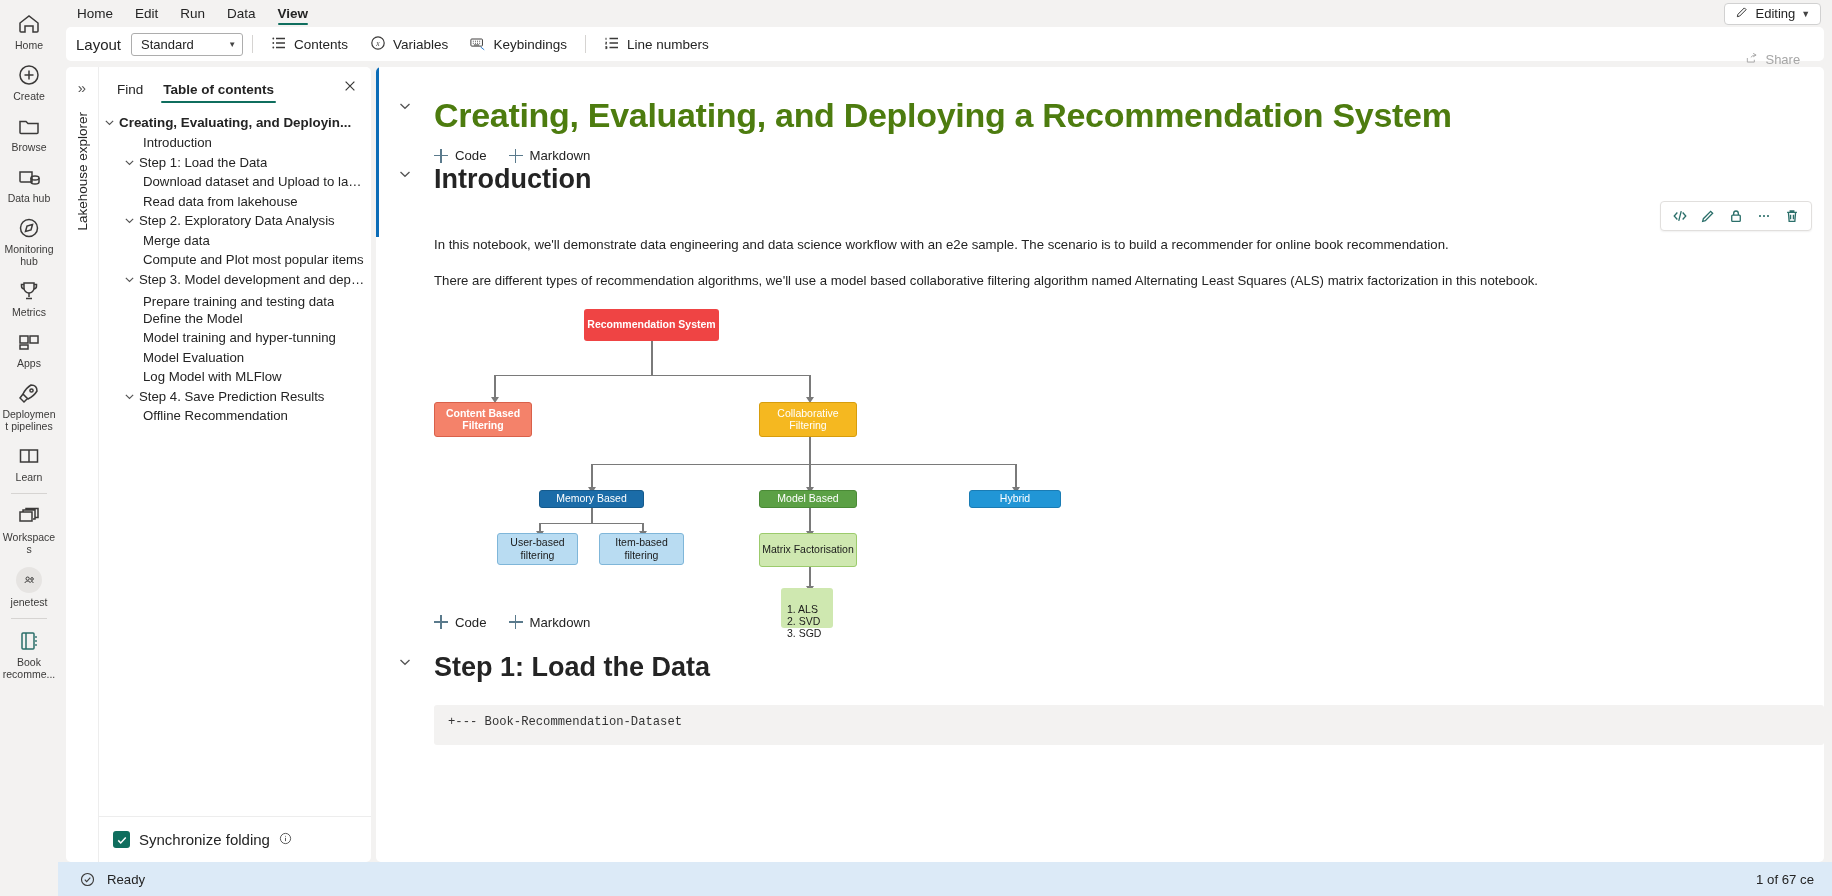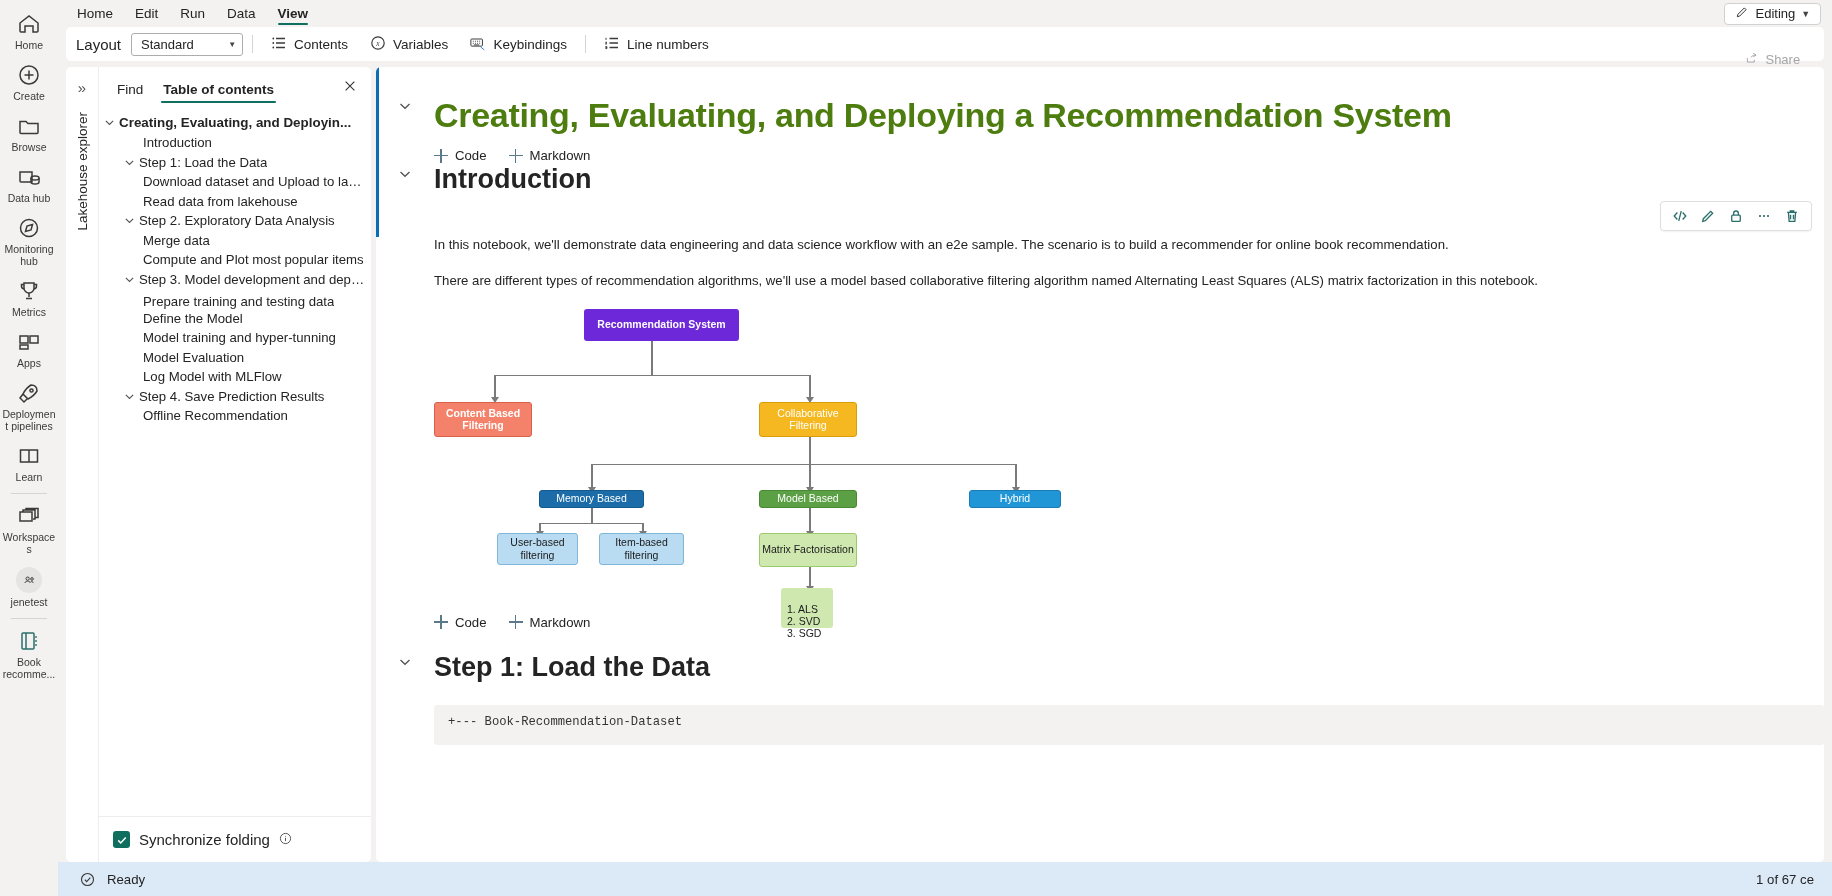--- a/index.html
+++ b/index.html
@@ -601,21 +601,21 @@
               <div class="line" style="left:105px; top:219px; width:1.5px; height:10px;"></div>
               <div class="line" style="left:208px; top:219px; width:1.5px; height:10px;"></div>
               <div class="arrow" style="left:102px; top:227px;"></div>
               <div class="arrow" style="left:205px; top:227px;"></div>
 
               <div class="line" style="left:375px; top:203px; width:1.5px; height:26px;"></div>
               <div class="arrow" style="left:372px; top:227px;"></div>
               <div class="line" style="left:375px; top:263px; width:1.5px; height:21px;"></div>
               <div class="arrow" style="left:372px; top:282px;"></div>
 
-              <div class="node" style="left:150px; top:5px; width:155px; height:32px; background:#6d28d9; color:#fff; font-weight:700;">
+              <div class="node" style="left:150px; top:5px; width:135px; height:32px; background:#ef4444; color:#fff; font-weight:700;">
                 <span>Recommendation System</span>
               </div>
               <div class="node" style="left:0px; top:98px; width:98px; height:35px; background:#f4826a; border:1px solid #d9604a; color:#fff; font-weight:700;">
                 <span>Content Based Filtering</span>
               </div>
               <div class="node" style="left:325px; top:98px; width:98px; height:35px; background:#f5b820; border:1px solid #d79d0c; color:#fff;">
                 <span>Collaborative Filtering</span>
               </div>
               <div class="node" style="left:105px; top:186px; width:105px; height:18px; background:#1b6ca8; border:1px solid #155a8c; color:#fff;">
                 <span>Memory Based</span>

